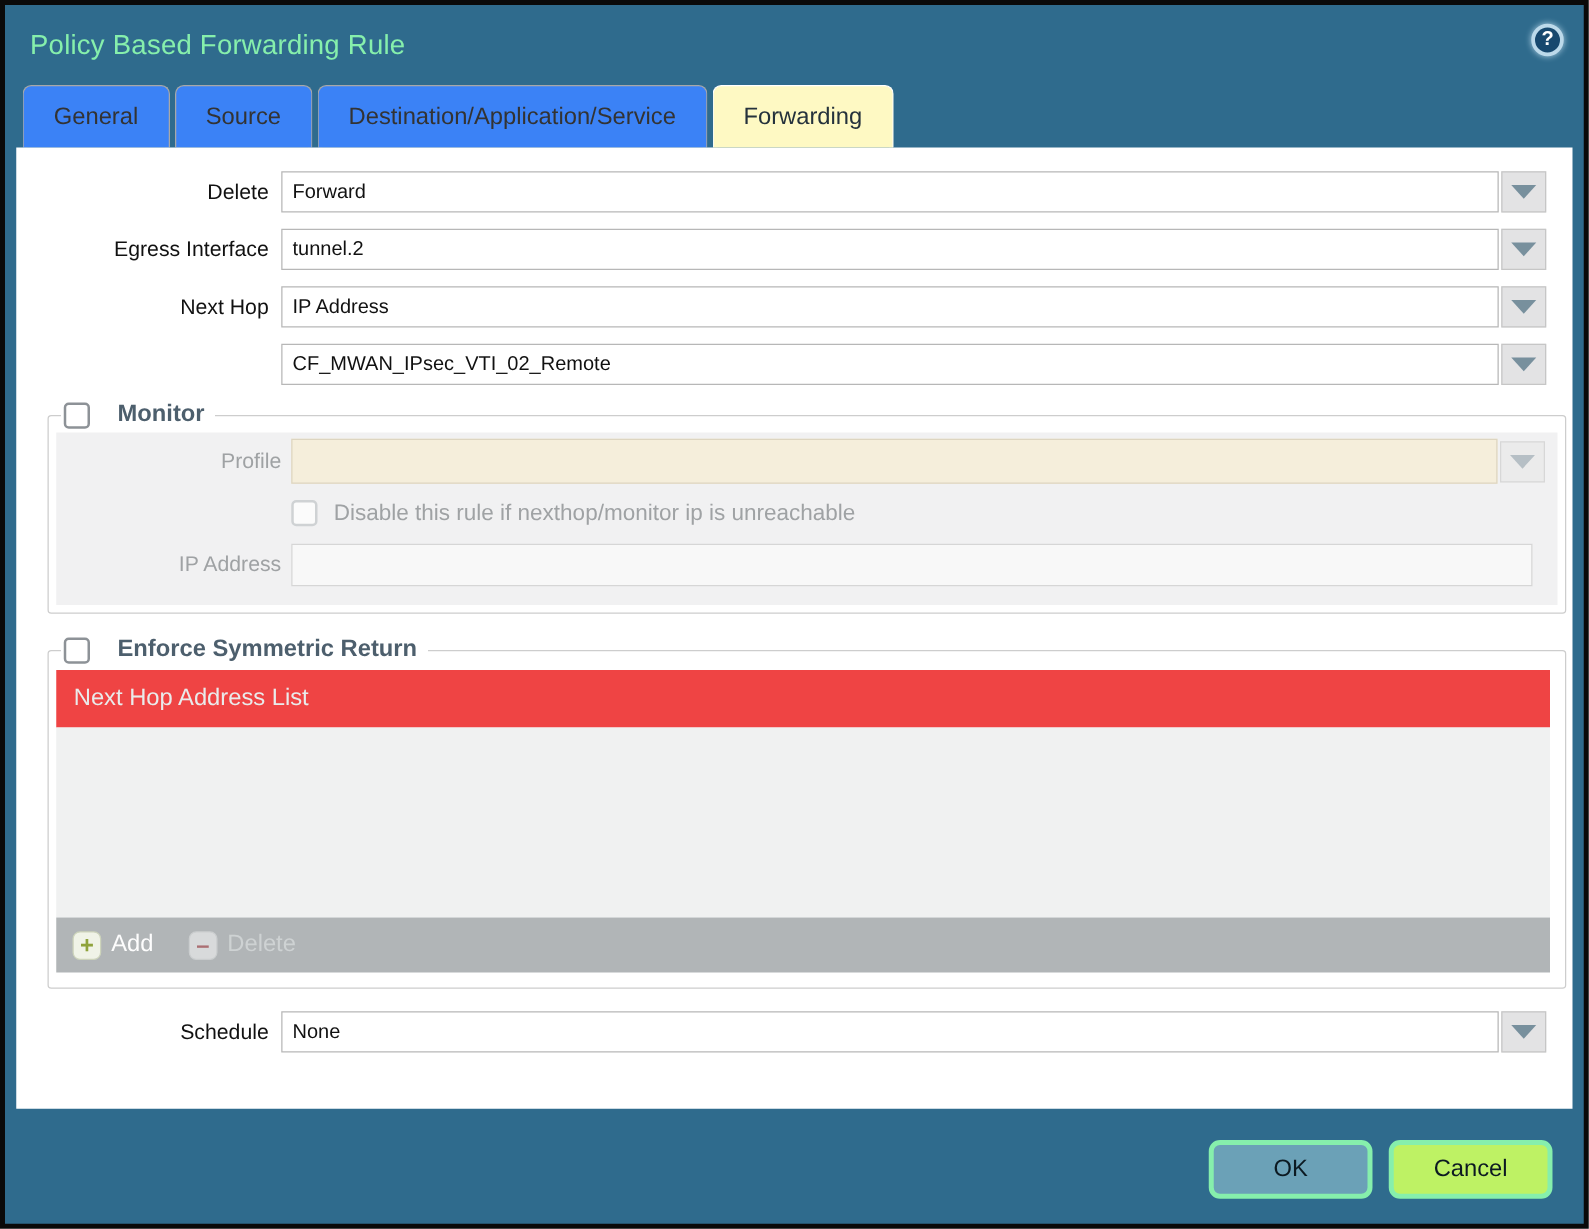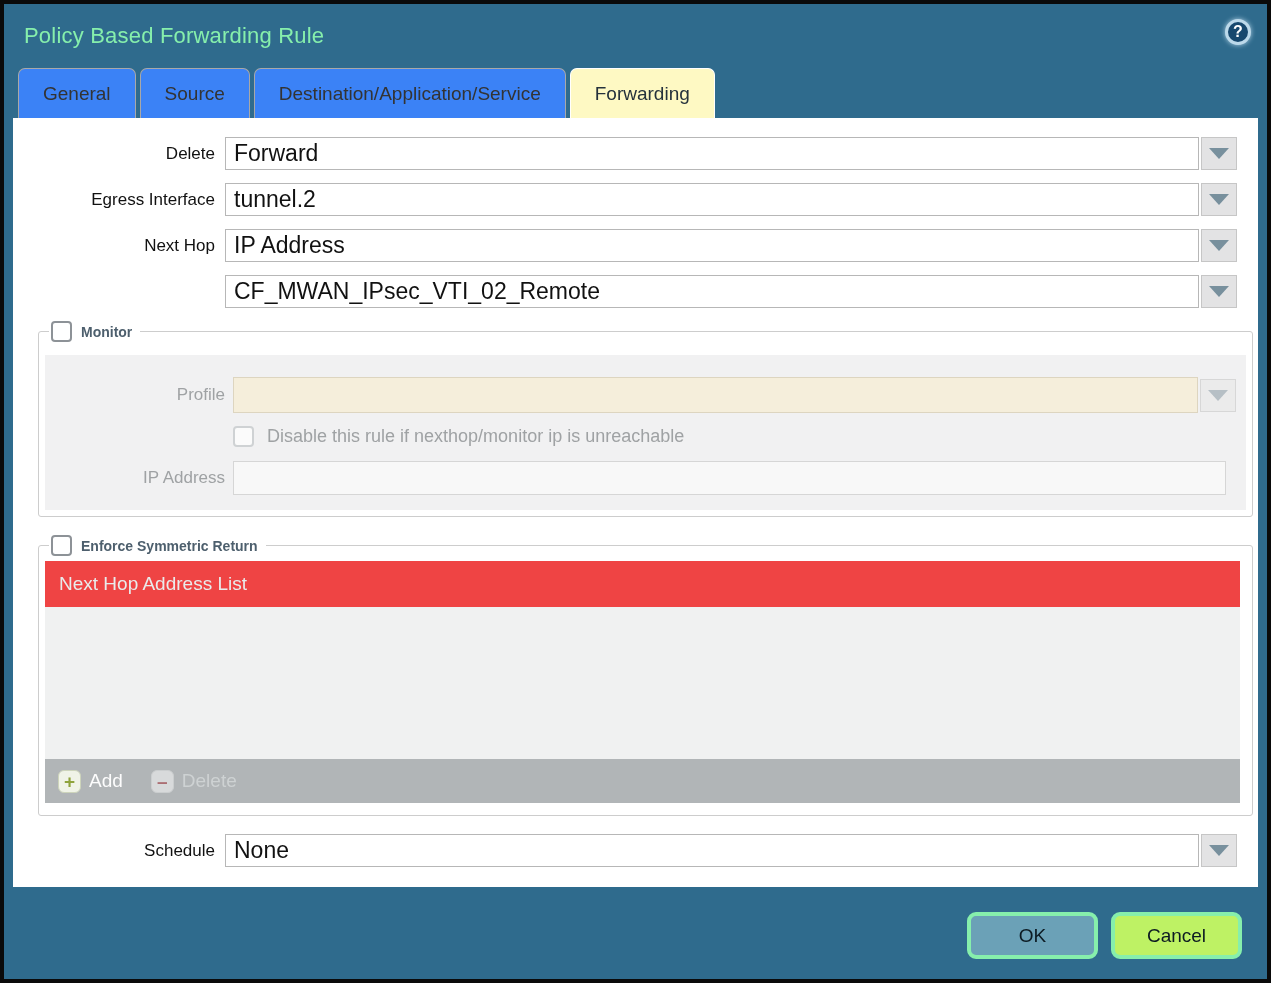--- a/index.html
+++ b/index.html
@@ -49,21 +49,21 @@
     z-index: 1;
   }
   .row { display: flex; align-items: center; margin: 0 0 13px 0; }
   .row > label {
     width: 212px; text-align: right; padding-right: 10px;
     font-size: 17px; color: #111111; flex: 0 0 auto;
   }
   .combo { flex: 1; display: flex; margin-right: 21px; height: 33px; }
   .combo .field {
     flex: 1; height: 33px; border: 1px solid #b7b7b7;
-    font-size: 23px; padding: 0 8px; color: #111111;
+    font-size: 16px; padding: 0 8px; color: #111111;
     font-family: "Liberation Sans", sans-serif; background: #ffffff; outline: none;
   }
   .dd-btn {
     width: 36px; height: 33px; margin-left: 2px;
     background: #e3e3e4; border: 1px solid #c6c6c6;
     display: flex; align-items: center; justify-content: center; cursor: pointer;
   }
   .dd-arrow {
     width: 0; height: 0;
     border-left: 10px solid transparent; border-right: 10px solid transparent;
@@ -77,25 +77,25 @@
     border: 2px solid #8d9297; border-radius: 4px;
     display: inline-block; flex: 0 0 auto; cursor: pointer;
   }
   .checkbox.disabled { border-color: #cfd2d4; background: #fbfbfb; cursor: default; }
   
   fieldset {
     border: 1px solid #cdcdcd; border-radius: 3px;
     margin: 2px 5px 0 25px; padding: 0 6px 6px 6px;
   }
   legend {
-    display: flex; align-items: center; gap: 9px;
-    font-size: 14px; font-weight: bold; color: #4d5f6d;
+    display: flex; align-items: center; gap: 22px;
+    font-size: 19px; font-weight: bold; color: #4d5f6d;
     padding: 0 8px 0 2px; margin-left: 4px;
   }
-  .monitor-body { background: #f1f1f2; padding: 22px 10px 15px 0; margin-top: 13px; }
+  .monitor-body { background: #f1f1f2; padding: 5px 10px 15px 0; margin-top: 3px; }
   .monitor-body .mrow { display: flex; align-items: center; }
   .monitor-body .mrow > label {
     width: 180px; text-align: right; margin-right: 8px;
     font-size: 17px; color: #9fa2a4; flex: 0 0 auto;
   }
   .field-profile {
     flex: 1; height: 36px; background: #f5eedb; border: 1px solid #ddd5c0;
     font-size: 17px; padding: 0 8px; outline: none;
     font-family: "Liberation Sans", sans-serif;
   }

